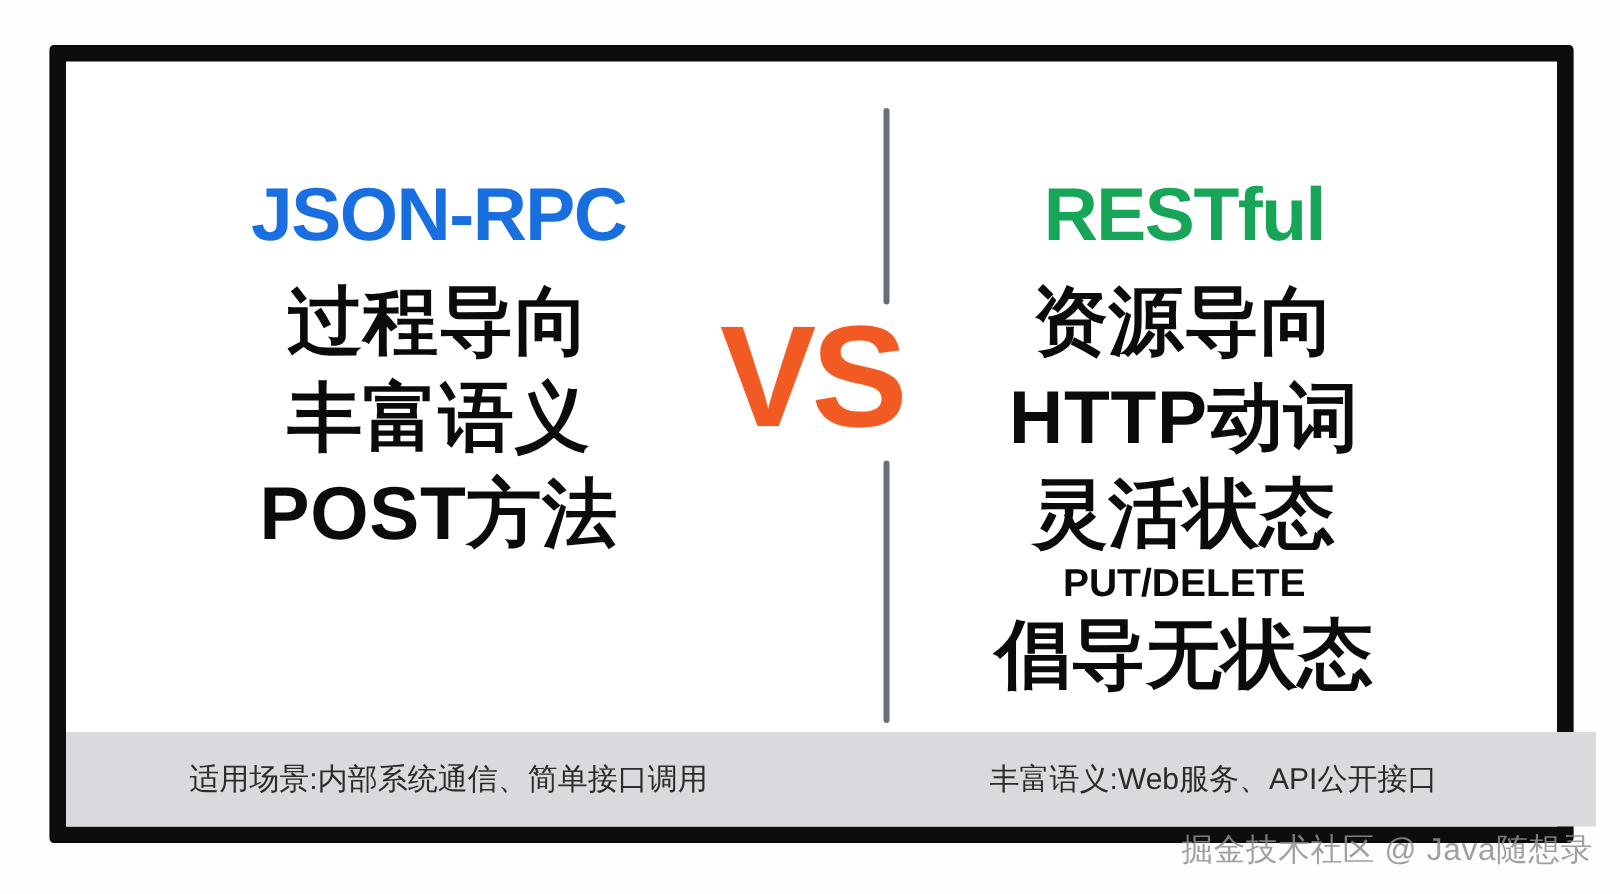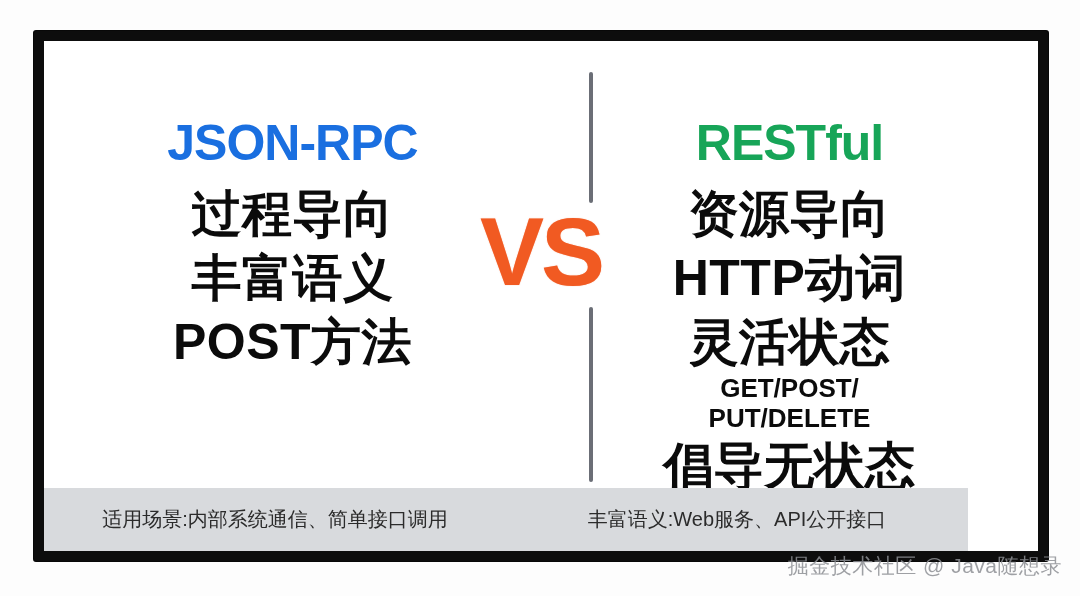--- a/index.html
+++ b/index.html
@@ -116,21 +116,21 @@
     line-height: 1;
     letter-spacing: -3px;
     text-shadow: 0 0 1px rgba(241,90,34,0.5);
   }
 
   
   #footer-band {
     position: absolute;
     left: 0;
     bottom: 0;
-    width: 924px;
+    width: 1020px;
     height: 63px;
     background: #d8dadd;
     display: flex;
     flex-direction: row;
     align-items: center;
   }
   .footer-cell {
     flex: 1 1 50%;
     text-align: center;
     font-size: 20px;
@@ -164,21 +164,20 @@
         <div class="col-item">过程导向</div>
         <div class="col-item">丰富语义</div>
         <div class="col-item">POST方法</div>
       </div>
 
       <div class="column">
         <div class="col-heading green">RESTful</div>
         <div class="col-item">资源导向</div>
         <div class="col-item">HTTP动词</div>
         <div class="col-item">灵活状态</div>
-        <div class="col-item small">GET/POST/</div>
         <div class="col-item small">PUT/DELETE</div>
         <div class="col-item">倡导无状态</div>
       </div>
 
     </div>
 
     <div class="divider top"></div>
     <div class="divider bottom"></div>
 
     <div id="vs">VS</div>

